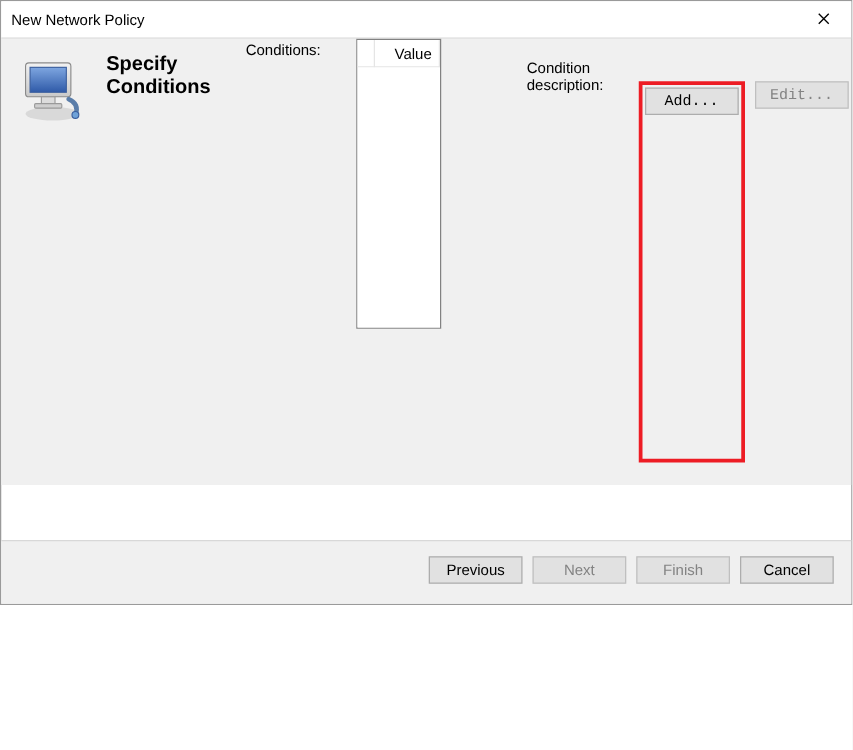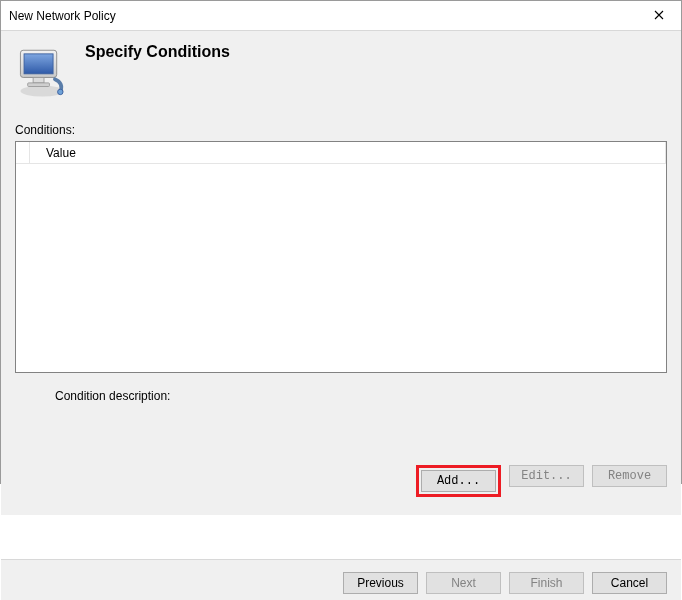--- a/index.html
+++ b/index.html
@@ -41,21 +41,21 @@
     align-items: center;
     justify-content: center;
     font-size: 13px;
     color: #000;
   }
   .titlebar .close svg { width: 10px; height: 10px; }
   .content {
     flex: 1;
     background: #f0f0f0;
     display: flex;
-    flex-direction: column;
+    flex-direction: row;
     position: relative;
   }
   .header {
     display: flex;
     padding: 12px 14px 8px 14px;
     gap: 12px;
     min-height: 90px;
   }
   .header .icon {
     width: 58px;

